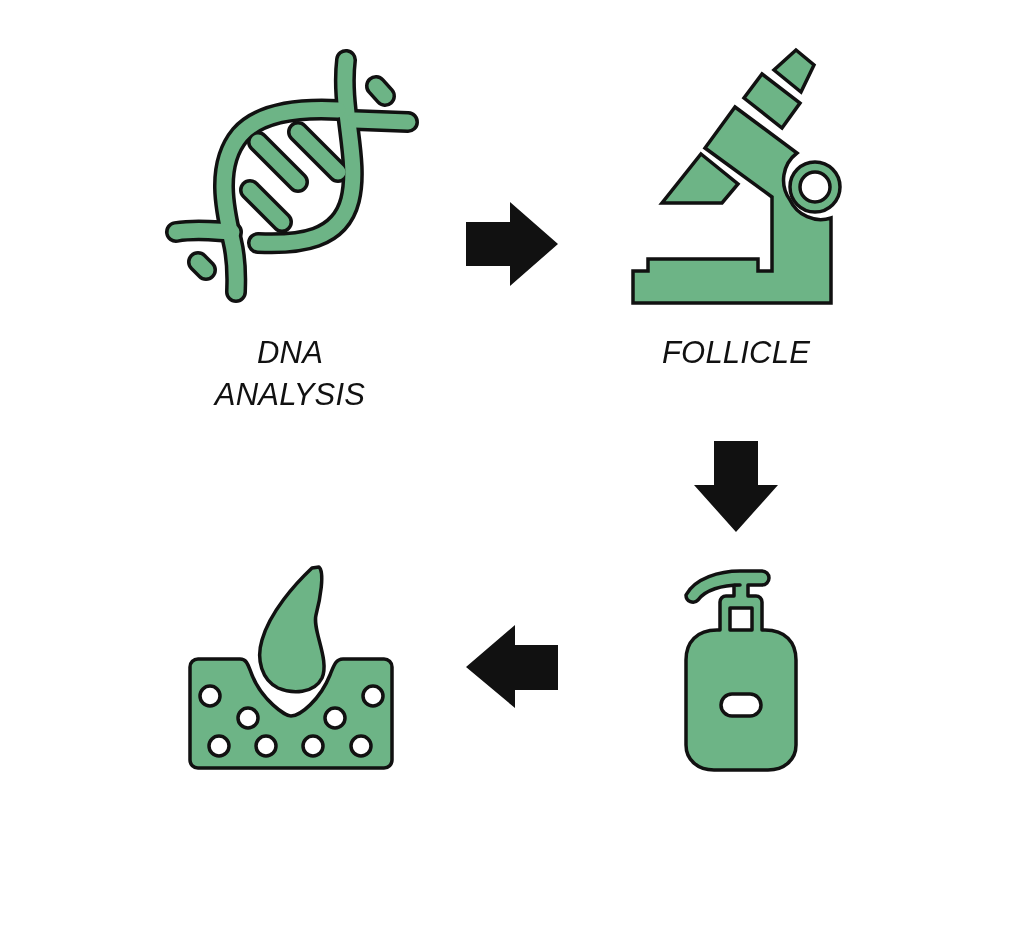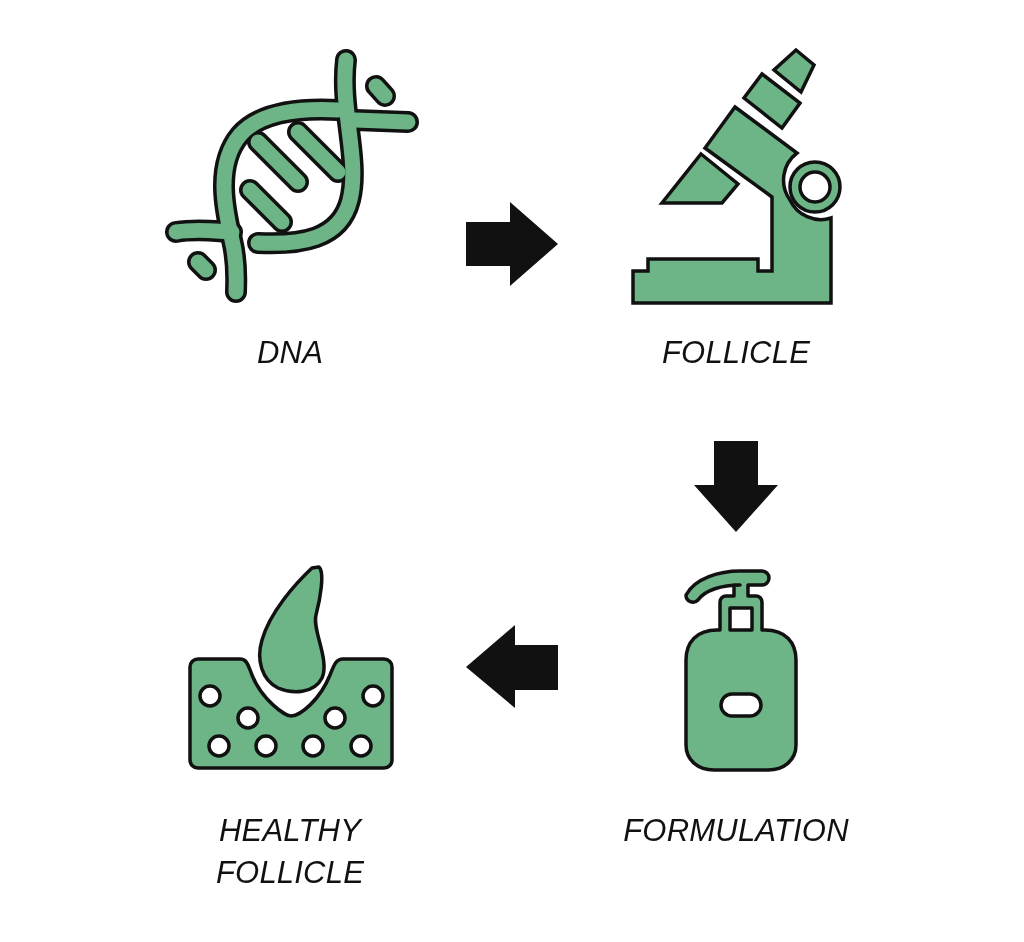--- a/index.html
+++ b/index.html
@@ -86,24 +86,20 @@
   </svg>
   <svg class="arrow-svg" width="1024" height="942" viewBox="0 0 1024 942">
     <polygon points="714,441 758,441 758,485 778,485 736,532 694,485 714,485" fill="#111111"></polygon>
   </svg>
   <svg class="arrow-svg" width="1024" height="942" viewBox="0 0 1024 942">
     <polygon points="558,645 515,645 515,625 466,667 515,708 515,690 558,690" fill="#111111"></polygon>
   </svg>
 
   <div class="label" style="left:130px; top:332px;">
     <span>DNA</span>
+    <span>ANALYSIS</span>
   </div>
   <div class="label" style="left:576px; top:332px;">
     <span>FOLLICLE</span>
   </div>
   <div class="label" style="left:576px; top:810px;">
-    <span>FORMULATION</span>
-  </div>
-  <div class="label" style="left:130px; top:810px;">
-    <span>HEALTHY</span>
-    <span>FOLLICLE</span>
   </div>
 </div>
 
 </body></html>

